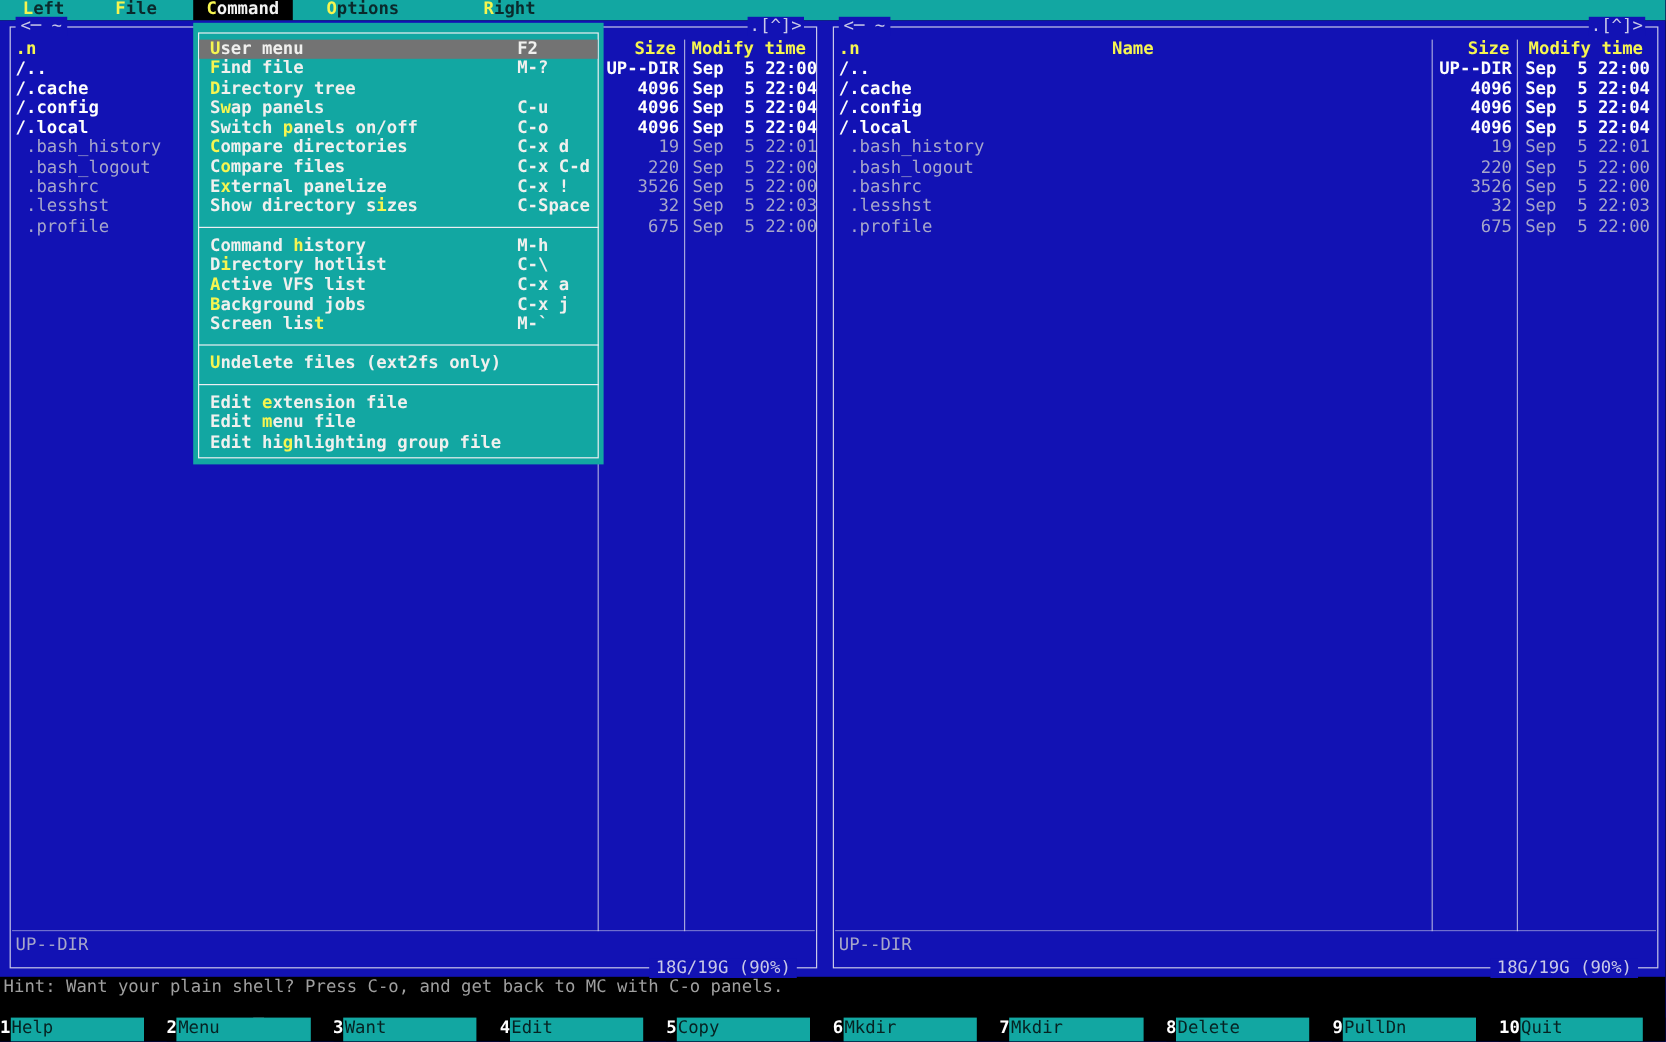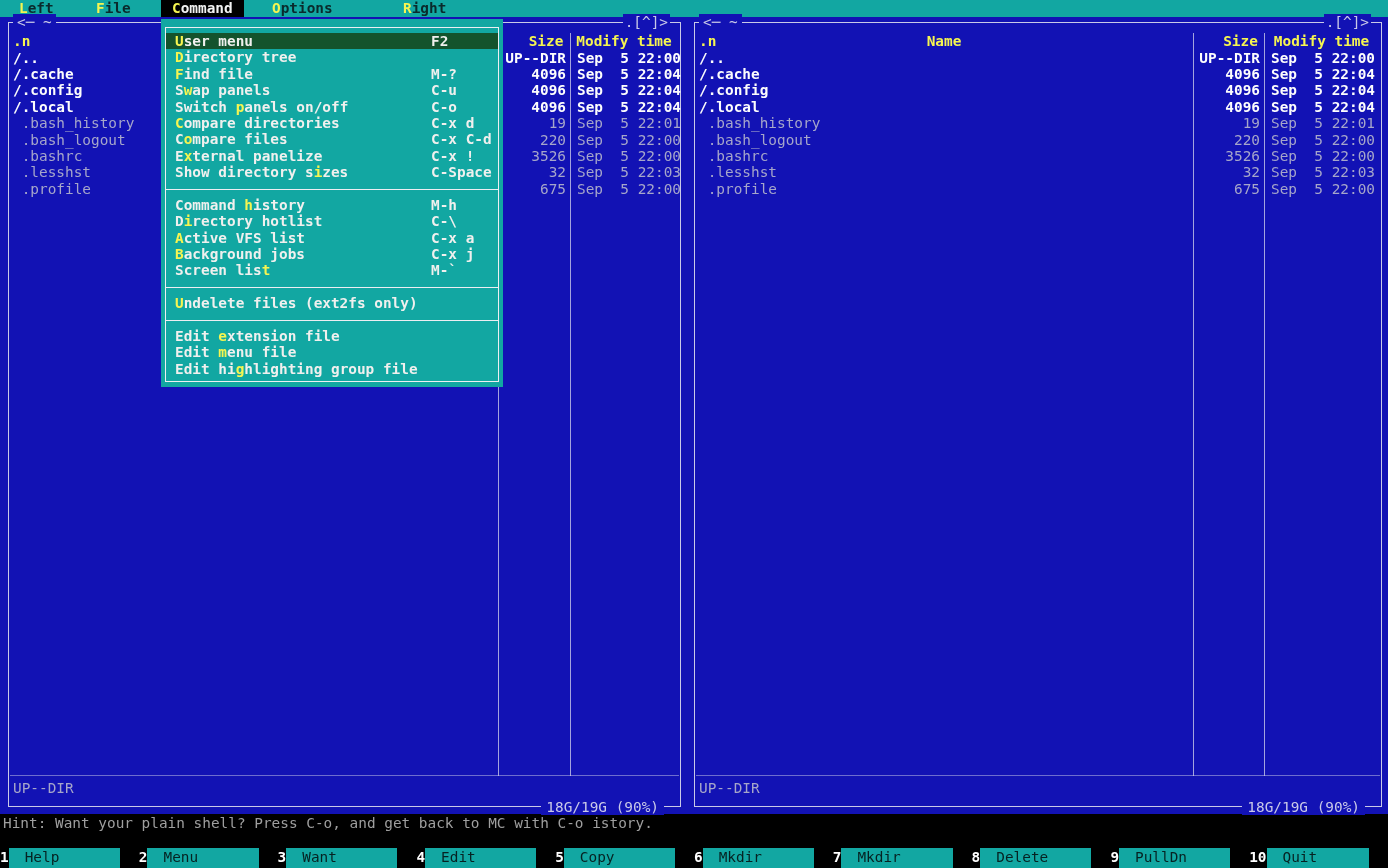--- a/index.html
+++ b/index.html
@@ -38,31 +38,31 @@
   .p-sep{position:absolute;left:1px;right:1px;top:752px;height:1px;background:var(--frame);opacity:.5;}
   .p-mini{position:absolute;left:4px;top:757px;height:16px;line-height:16px;color:var(--filegray);white-space:pre;}
   .p-usage{position:absolute;right:16px;bottom:-9px;background:var(--blue);color:var(--frame);padding:0 5px;height:16px;line-height:16px;white-space:pre;}
   
   .dropdown{position:absolute;left:161px;top:2px;width:342px;height:368px;background:var(--cyan);z-index:10;}
   .d-frame{position:absolute;left:4px;right:4px;top:8px;bottom:5px;border:1px solid #eceef2;}
   .d-items{position:absolute;left:5px;right:5px;top:14px;}
   .d-item{position:relative;height:16.4px;line-height:16.4px;padding-left:9px;color:#f0f0ee;font-weight:bold;white-space:pre;cursor:default;}
   .d-item .hot{color:var(--yellow);}
   .d-item .sc{position:absolute;left:265px;top:0;}
-  .d-item.selected{background:#14532d;}
+  .d-item.selected{background:#737373;}
   .d-sep{position:relative;height:16.4px;}
   .d-sep::before{content:"";position:absolute;left:-1px;right:-1px;top:8px;height:0;border-top:1px solid #eceef2;}
   
   .hint{position:absolute;top:815px;left:3px;height:16px;line-height:16px;color:#9f9f9f;white-space:pre;}
   .promptline{position:absolute;top:831px;left:3px;height:17px;line-height:17px;color:#c4c4c4;white-space:pre;}
   .cursor{display:inline-block;width:9px;height:14px;background:#b9b9b9;margin-left:9px;vertical-align:-2px;}
   .keybar{position:absolute;top:848px;left:0;width:100%;height:20px;display:flex;background:#000;}
   .kb-cell{flex:1 1 0;display:flex;height:20px;line-height:19px;cursor:default;}
   .kb-num{color:#fff;font-weight:bold;background:#000;flex:0 0 auto;}
-  .kb-label{flex:1 1 auto;background:var(--cyan);color:#062222;margin-right:19px;padding-left:16px;white-space:pre;}
+  .kb-label{flex:1 1 auto;background:var(--cyan);color:#062222;margin-right:19px;padding-left:1px;white-space:pre;}
 </style>
 </head>
 <body>
 
 <div class="menubar">
     <span class="mb-item" style="left: 19px;"><span class="hot">L</span>eft</span>
     <span class="mb-item" style="left: 96px;"><span class="hot">F</span>ile</span>
     <span class="mb-item selected" style="left: 161px;"><span class="hot">C</span>ommand</span>
     <span class="mb-item" style="left: 272px;"><span class="hot">O</span>ptions</span>
     <span class="mb-item" style="left: 384px; padding-left: 19px;"><span class="hot">R</span>ight</span>
@@ -105,22 +105,22 @@
       <div class="p-row" style="top: 157.52px;"><span class="c-name"> .profile</span><span class="c-size">675</span><span class="c-mtime">Sep  5 22:00</span></div>
       <div class="p-sep"></div>
       <div class="p-mini">UP--DIR</div>
       <div class="p-usage">18G/19G (90%)</div>
     </div>
 
   <div class="dropdown">
     <div class="d-frame"></div>
     <div class="d-items">
         <div class="d-item selected"><span class="d-label"><span class="hot">U</span>ser menu</span><span class="sc">F2</span></div>
+        <div class="d-item"><span class="d-label"><span class="hot">F</span>ind file</span><span class="sc">M-?</span></div>
         <div class="d-item"><span class="d-label"><span class="hot">D</span>irectory tree</span></div>
-        <div class="d-item"><span class="d-label"><span class="hot">F</span>ind file</span><span class="sc">M-?</span></div>
         <div class="d-item"><span class="d-label">S<span class="hot">w</span>ap panels</span><span class="sc">C-u</span></div>
         <div class="d-item"><span class="d-label">Switch <span class="hot">p</span>anels on/off</span><span class="sc">C-o</span></div>
         <div class="d-item"><span class="d-label"><span class="hot">C</span>ompare directories</span><span class="sc">C-x d</span></div>
         <div class="d-item"><span class="d-label">C<span class="hot">o</span>mpare files</span><span class="sc">C-x C-d</span></div>
         <div class="d-item"><span class="d-label">E<span class="hot">x</span>ternal panelize</span><span class="sc">C-x !</span></div>
         <div class="d-item"><span class="d-label">Show directory s<span class="hot">i</span>zes</span><span class="sc">C-Space</span></div>
         <div class="d-sep"></div>
         <div class="d-item"><span class="d-label">Command <span class="hot">h</span>istory</span><span class="sc">M-h</span></div>
         <div class="d-item"><span class="d-label">D<span class="hot">i</span>rectory hotlist</span><span class="sc">C-\</span></div>
         <div class="d-item"><span class="d-label"><span class="hot">A</span>ctive VFS list</span><span class="sc">C-x a</span></div>
@@ -129,21 +129,21 @@
         <div class="d-sep"></div>
         <div class="d-item"><span class="d-label"><span class="hot">U</span>ndelete files (ext2fs only)</span></div>
         <div class="d-sep"></div>
         <div class="d-item"><span class="d-label">Edit <span class="hot">e</span>xtension file</span></div>
         <div class="d-item"><span class="d-label">Edit <span class="hot">m</span>enu file</span></div>
         <div class="d-item"><span class="d-label">Edit hi<span class="hot">g</span>hlighting group file</span></div>
       </div>
   </div>
 </div>
 
-<div class="hint">Hint: Want your plain shell? Press C-o, and get back to MC with C-o istory.</div>
+<div class="hint">Hint: Want your plain shell? Press C-o, and get back to MC with C-o panels.</div>
 
 <div class="promptline">
   <span>midnight@commander:~$</span><span class="cursor"></span>
 </div>
 
 <div class="keybar">
     <div class="kb-cell">
       <span class="kb-num">1</span>
       <span class="kb-label">Help</span>
     </div>

